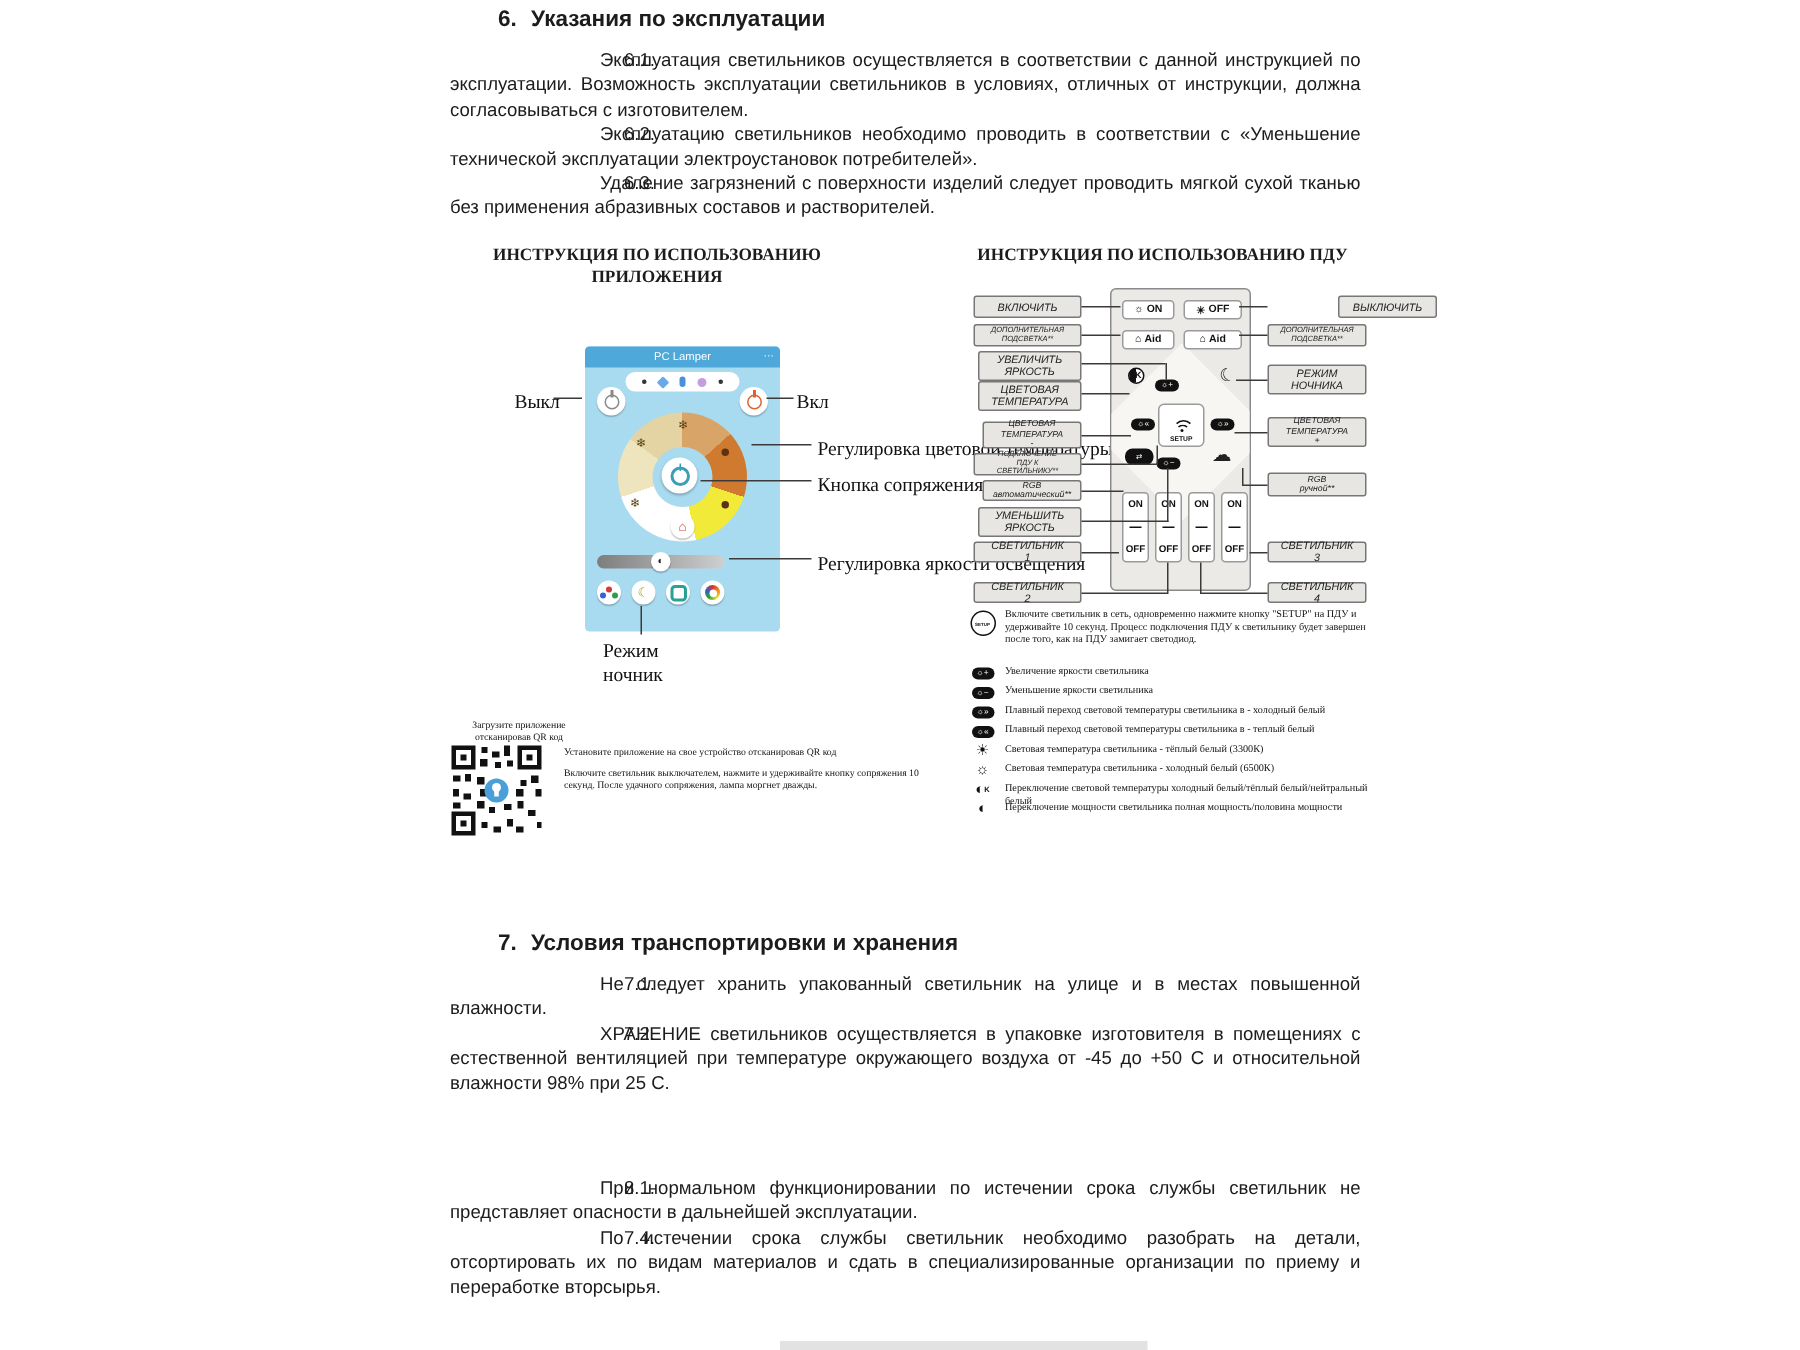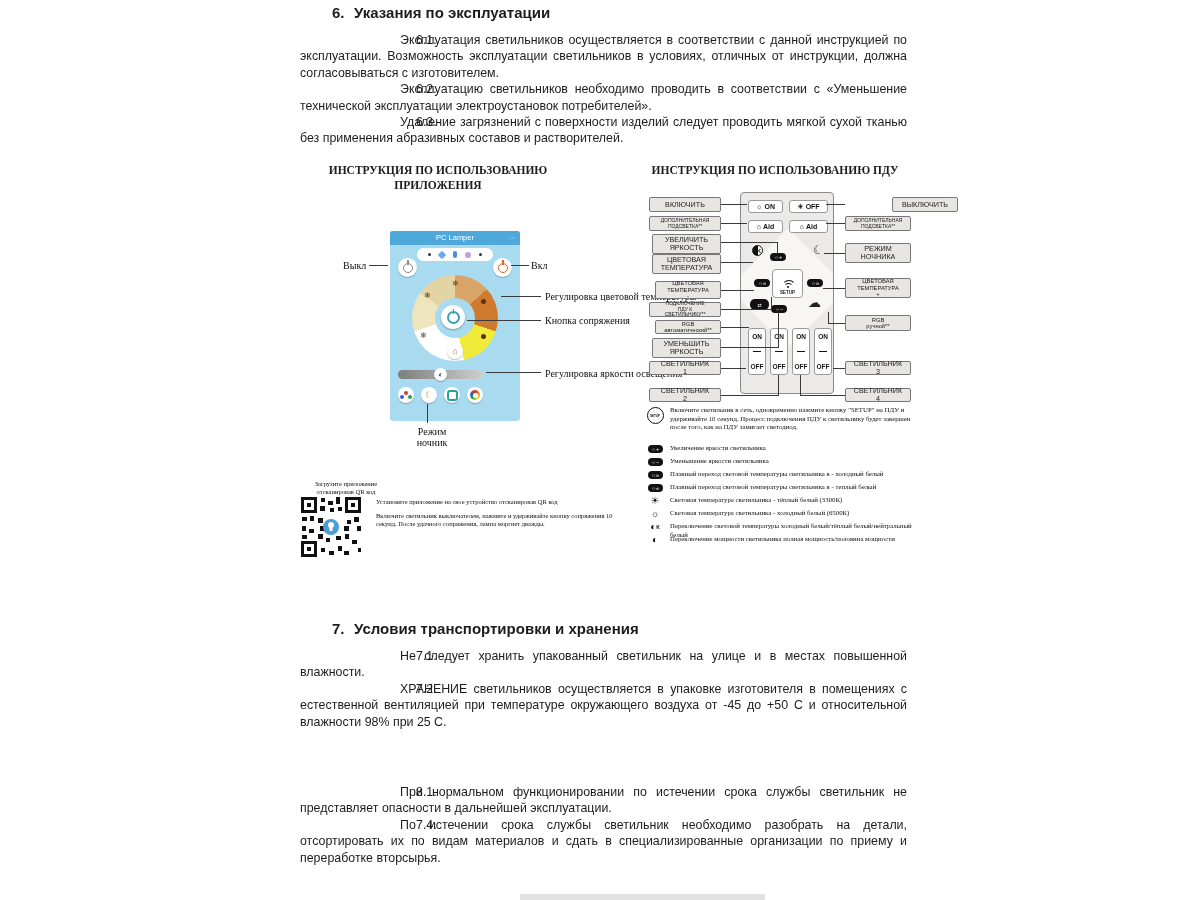--- a/index.html
+++ b/index.html
@@ -49,21 +49,21 @@
   .ricon{position:absolute;width:16px;height:16px;background:#fff;border-radius:50%;top:156px;
          box-shadow:0 1px 1px rgba(0,0,0,.25);display:flex;align-items:center;justify-content:center;}
   .rgbdots{width:4px;height:4px;border-radius:50%;background:#d23b3b;
            box-shadow:-4px 4px 0 #3a62d8,4px 4px 0 #2f9e44;margin-top:-4px;}
   .nmoon{color:#a5a52a;font-size:9px;}
   .teal{width:7px;height:7px;border:2px solid #2aa198;border-radius:3px;}
   .rainbow{width:10px;height:10px;border-radius:50%;
            background:conic-gradient(#e03030,#e89020,#e8e030,#30a030,#3060c8,#e03030);position:relative;}
   .rainbow::after{content:"";position:absolute;left:2.5px;top:2.5px;width:5px;height:5px;border-radius:50%;background:#fff;}
   
-  .ann{position:absolute;font-family:"Liberation Serif",serif;font-size:10px;color:#111;}
+  .ann{position:absolute;font-family:"Liberation Serif",serif;font-size:13px;color:#111;}
   .ann-s{font-size:6.5px;line-height:8px;}
   
   .ln{position:absolute;background:#3a3a3a;}
   .lnh{height:1.4px;}
   .lnv{width:1.4px;}
   
   .qr{position:absolute;left:300px;top:496px;width:62px;height:62px;}
   
   .remote{position:absolute;left:740px;top:192px;width:94px;height:202px;background:#eceae7;
           border:1px solid #8a8a8a;border-radius:4px;overflow:hidden;box-sizing:border-box;}
@@ -87,21 +87,21 @@
   .rgbauto{position:absolute;left:9px;top:106px;width:19px;height:11px;background:#111;border-radius:5px;
            color:#fff;font-size:5px;display:flex;align-items:center;justify-content:center;}
   .cloudic{position:absolute;left:67px;top:102px;font-size:13px;color:#222;}
   .oncol{position:absolute;top:135px;width:18px;height:47px;background:#fff;border:1px solid #9a9a9a;border-radius:3px;
          box-sizing:border-box;display:flex;flex-direction:column;align-items:center;justify-content:space-between;
          padding:4px 0;font-size:6.5px;font-weight:bold;color:#111;}
   .oncol .sep{width:8px;height:1.2px;background:#111;}
   
   .lbox{position:absolute;background:#e8e6e3;border:1px solid #777;border-radius:2px;color:#222;
         display:flex;align-items:center;justify-content:center;text-align:center;line-height:1.1;
-        box-sizing:border-box;padding:1px 14px;}
+        box-sizing:border-box;padding:1px 14px;font-style:italic;}
   .f7{font-size:7.2px;} .f5{font-size:5px;} .f6{font-size:5.8px;}
   
   .lg-ic{position:absolute;left:646px;width:18px;display:flex;justify-content:center;}
   .lg-tx{position:absolute;left:670px;width:252px;font-family:"Liberation Serif",serif;font-size:6.8px;line-height:8.6px;color:#111;}
   .lpill{width:15px;height:8px;background:#111;border-radius:4px;color:#fff;font-size:5.5px;
          display:flex;align-items:center;justify-content:center;}
   .lsun{font-size:10px;line-height:10px;color:#111;}
   .lsetup{width:15px;height:15px;border:1px solid #111;border-radius:50%;display:flex;flex-direction:column;
           align-items:center;justify-content:center;font-size:3px;font-weight:bold;color:#111;}
   .lhalf{font-size:10px;line-height:10px;color:#111;display:flex;align-items:center;}
@@ -169,21 +169,21 @@
   <div class="ann" style="left:343px;top:260px;">Выкл</div>
   <div class="ln lnh" style="left:369px;top:265px;width:19px;"></div>
   <div class="ann" style="left:531px;top:260px;">Вкл</div>
   <div class="ln lnh" style="left:511px;top:265px;width:18px;"></div>
   <div class="ann" style="left:545px;top:291px;">Регулировка цветовой температуры</div>
   <div class="ln lnh" style="left:501px;top:296px;width:40px;"></div>
   <div class="ann" style="left:545px;top:315px;">Кнопка сопряжения</div>
   <div class="ln lnh" style="left:467px;top:320px;width:74px;"></div>
   <div class="ann" style="left:545px;top:368px;">Регулировка яркости освещения</div>
   <div class="ln lnh" style="left:486px;top:372px;width:55px;"></div>
-  <div class="ann" style="left:402px;top:426px;width:60px;text-align:center;">Режим ночник</div>
+  <div class="ann" style="left:402px;top:426px;width:60px;text-align:left;">Режим ночник</div>
   <div class="ln lnv" style="left:427px;top:404px;height:19px;"></div>
 
   <div class="ann ann-s" style="left:296px;top:480px;width:100px;text-align:center;">Загрузите приложение отсканировав QR код</div>
   <svg class="qr" viewBox="0 0 62 62">
     <rect x="0" y="0" width="62" height="62" fill="#fff"></rect>
     <g fill="#111">
       <rect x="1" y="1" width="16" height="16"></rect>
         <rect x="45" y="1" width="16" height="16"></rect>
         <rect x="1" y="45" width="16" height="16"></rect>
     </g>

